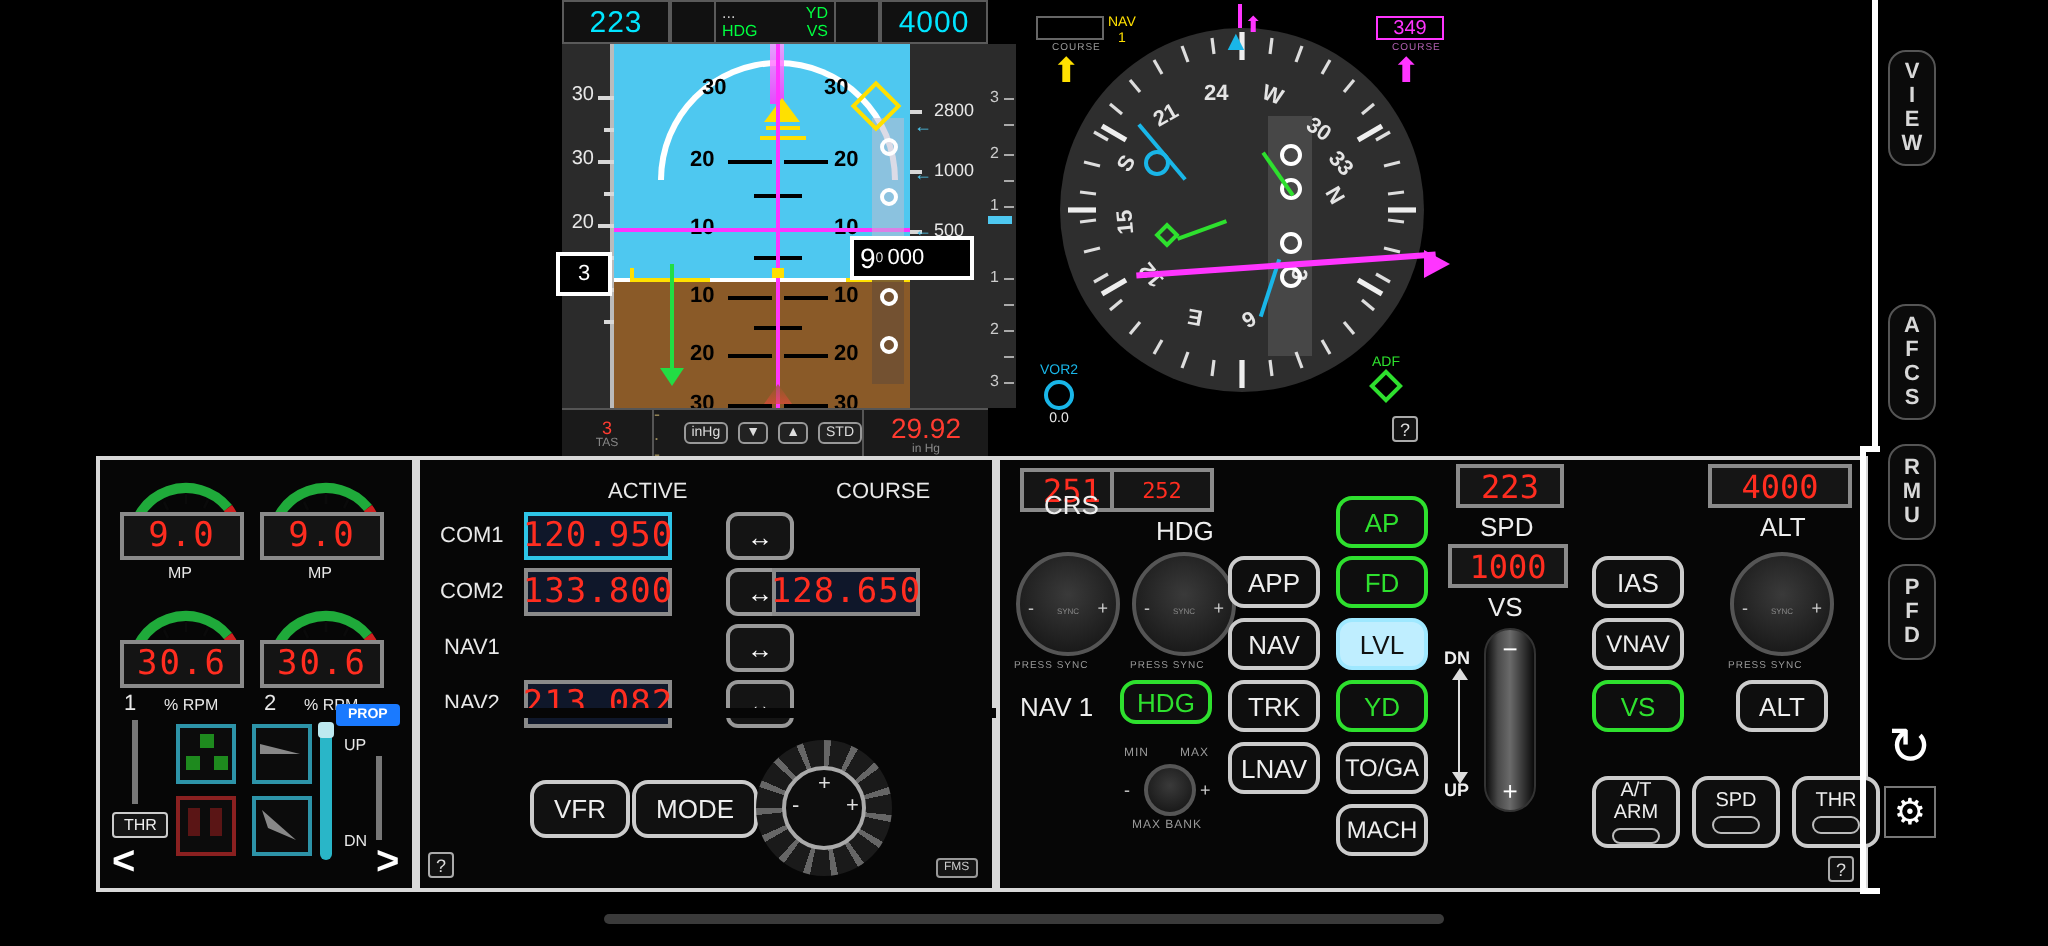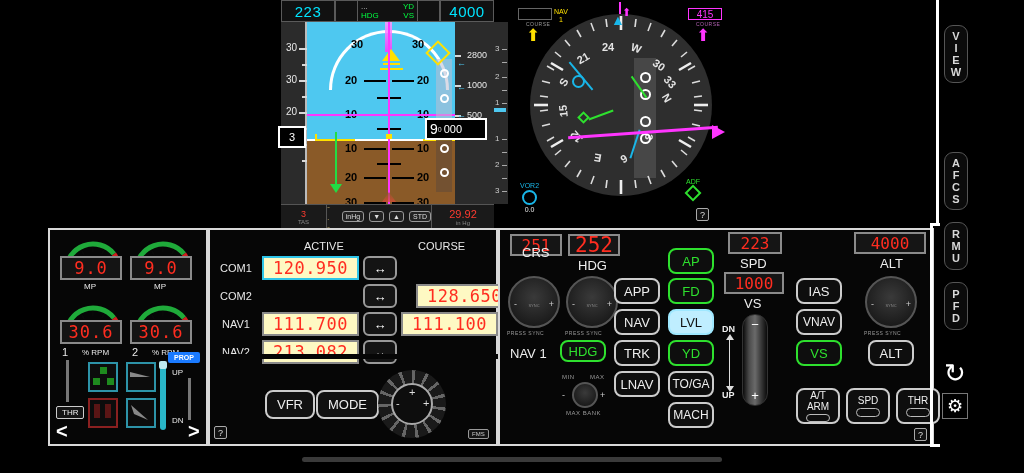--- a/index.html
+++ b/index.html
@@ -85,21 +85,21 @@
   
   #pfdbot { left:281px; top:204px; width:213px; height:24px; background:#1a1a1a;
     border-top:1px solid #555; display:flex; align-items:center; }
   .pb-cell{height:24px;display:flex;flex-direction:column;align-items:center;justify-content:center;
     border-right:1px solid #555;}
   .pb-tas{width:46px;}
   .pb-tas .v{color:#ff3b30;font-size:9px;} .pb-tas .u{color:#888;font-size:6px;}
   .pb-mid{flex:1;flex-direction:row;gap:5px;color:#bbb;font-size:8px;}
   .pb-btn{border:1px solid #999;border-radius:3px;padding:1px 3px;color:#ddd;font-size:7px;background:#222;}
   .pb-baro{width:62px;border-right:none;}
-  .pb-baro .v{color:#ff3b30;font-size:11px;} .pb-baro .u{color:#888;font-size:6px;}
+  .pb-baro .v{color:#ff3b30;font-size:14px;} .pb-baro .u{color:#888;font-size:6px;}
   .pb-dots{color:#9a8a5a;font-size:9px;letter-spacing:2px;}
 
   
   #hsi { left:508px; top:0px; width:225px; height:228px; background:#000; }
   .rose { position:absolute; left:22px; top:14px; width:182px; height:182px;
       border-radius:50%; background:#2e2e2e; }
   .rose-lbl{ position:absolute; color:#e4e4e4; font-size:11px; font-weight:bold;}
   .cdi-bar{position:absolute;left:38px;top:117px;width:150px;height:3px;background:#ff35ff;
      transform:rotate(-4deg);}
   .cdi-head{position:absolute;left:182px;top:111px;width:0;height:0;
@@ -144,23 +144,23 @@
      padding:1px 5px;border-radius:2px;}
   .propbtn{position:absolute;background:#1a7aff;color:#fff;font-size:7px;padding:2px 6px;
      border-radius:2px;font-weight:bold;}
   .chevbig{position:absolute;color:#fff;font-size:20px;font-weight:bold;}
   .slider-col{position:absolute;width:6px;background:#29b6c8;border-radius:3px;}
   .slider-knob{position:absolute;width:8px;height:8px;background:#bde9f0;border-radius:2px;}
 
   
   .rhdr{position:absolute;color:#e8e8e8;font-size:11px;}
   .rrowlbl{position:absolute;color:#e8e8e8;font-size:11px;}
-  .freq{position:absolute;height:24px;border:2px solid #8a8a8a;background:#fef9c3;
+  .freq{position:absolute;height:24px;border:2px solid #8a8a8a;background:#0f172a;
     color:#ff2d20;font-size:17px;display:flex;align-items:center;justify-content:center;
-    font-family:"DejaVu Sans Mono",monospace;letter-spacing:0.5px;width:97px;}
+    font-family:"DejaVu Sans Mono",monospace;letter-spacing:0.5px;width:74px;}
   .freq.act{border-color:#2ec5e8;}
   .swap{position:absolute;width:34px;height:24px;border:2px solid #999;border-radius:6px;
     background:#141414;color:#fff;font-size:13px;display:flex;align-items:center;justify-content:center;}
   .rbtn{position:absolute;border:2px solid #ccc;border-radius:8px;background:#111;color:#eee;
     font-size:13px;padding:5px 10px;}
   .knobring{position:absolute;border-radius:50%;}
   .fms{position:absolute;border:1px solid #999;border-radius:2px;color:#ccc;font-size:6px;
     padding:1px 3px;background:#151515;}
 
   
@@ -343,21 +343,21 @@
 
   <div class="abs" id="hsi">
     <div class="crsbox" style="left:10px;top:8px;"></div>
     <div class="crslbl" style="left:18px;top:21px;">COURSE</div>
     <div class="navlbl" style="left:46px;top:8px;">
       <span>NAV</span><br>
       <span>1</span>
     </div>
     <div class="arrow-y" style="left:18px;top:25px;">⬆</div>
 
-    <div class="crsbox" style="left:180px;top:8px;border-color:#ff35ff;color:#ff35ff;font-size:10px;display:flex;align-items:center;justify-content:center;">415</div>
+    <div class="crsbox" style="left:180px;top:8px;border-color:#ff35ff;color:#ff35ff;font-size:10px;display:flex;align-items:center;justify-content:center;">349</div>
     <div class="crslbl" style="left:188px;top:21px;color:#b060b0;">COURSE</div>
     <div class="arrow-m" style="left:188px;top:25px;">⬆</div>
 
     <div class="rose">
       <svg width="182" height="182" viewBox="0 0 182 182">
         <g stroke="#ddd" stroke-width="1.6">
           <line x1="91" y1="4" x2="91" y2="12"></line>
             <line x1="106" y1="5" x2="105" y2="13"></line>
           <line x1="121" y1="9" x2="118" y2="17"></line>
             <line x1="135" y1="16" x2="131" y2="23"></line>
@@ -555,27 +555,26 @@
 
   <div class="panel" id="radio">
     <div class="rhdr" style="left:94px;top:10px;">ACTIVE</div>
     <div class="rhdr" style="left:208px;top:10px;">COURSE</div>
 
     <div class="rrowlbl" style="left:10px;top:32px;">COM1</div>
     <div class="freq act" style="left:52px;top:26px;">120.950</div>
     <div class="swap" style="left:153px;top:26px;">↔</div>
 
     <div class="rrowlbl" style="left:10px;top:60px;">COM2</div>
+    <div class="freq" style="left:52px;top:54px;">133.800</div>
     <div class="swap" style="left:153px;top:54px;">↔</div>
-    <div class="freq" style="left:206px;top:54px;">128.650</div>
+    <div class="freq" style="left:176px;top:54px;">128.650</div>
 
     <div class="rrowlbl" style="left:12px;top:88px;">NAV1</div>
-    <div class="freq" style="left:52px;top:82px;">111.700</div>
     <div class="swap" style="left:153px;top:82px;">↔</div>
-    <div class="freq" style="left:191px;top:82px;">111.100</div>
 
     <div class="rrowlbl" style="left:12px;top:116px;">NAV2</div>
     <div class="freq" style="left:52px;top:110px;">213.082</div>
     <div class="swap" style="left:153px;top:110px;">↔</div>
 
     <div style="position:absolute;left:2px;top:124px;width:286px;height:5px;background:#060606;"></div>
 
     <div class="rbtn" style="left:55px;top:160px;">VFR</div>
     <div class="rbtn" style="left:106px;top:160px;">MODE</div>
 
@@ -601,21 +600,21 @@
 
     <div class="apdisp" style="left:10px;top:4px;width:52px;height:22px;font-size:16px;">251</div>
     <div class="aplabel" style="left:22px;top:15px;text-align:right;">CRS</div>
     <div class="apknob" style="left:8px;top:46px;width:52px;height:52px;">
       <span class="mi">-</span>
       <span class="pl2">+</span>
       <span class="sy">SYNC</span>
     </div>
     <div class="apsub" style="left:7px;top:100px;">PRESS SYNC</div>
 
-    <div class="apdisp" style="left:68px;top:4px;width:52px;height:22px;font-size:21px;">252</div>
+    <div class="apdisp" style="left:55px;top:4px;width:52px;height:22px;font-size:11px;">252</div>
     <div class="aplabel" style="left:78px;top:28px;">HDG</div>
     <div class="apknob" style="left:66px;top:46px;width:52px;height:52px;">
       <span class="mi">-</span>
       <span class="pl2">+</span>
       <span class="sy">SYNC</span>
     </div>
     <div class="apsub" style="left:65px;top:100px;">PRESS SYNC</div>
 
     <div class="aplabel" style="left:10px;top:116px;">NAV 1</div>
     <div class="apbtn on" style="left:60px;top:110px;width:46px;height:22px;">HDG</div>

